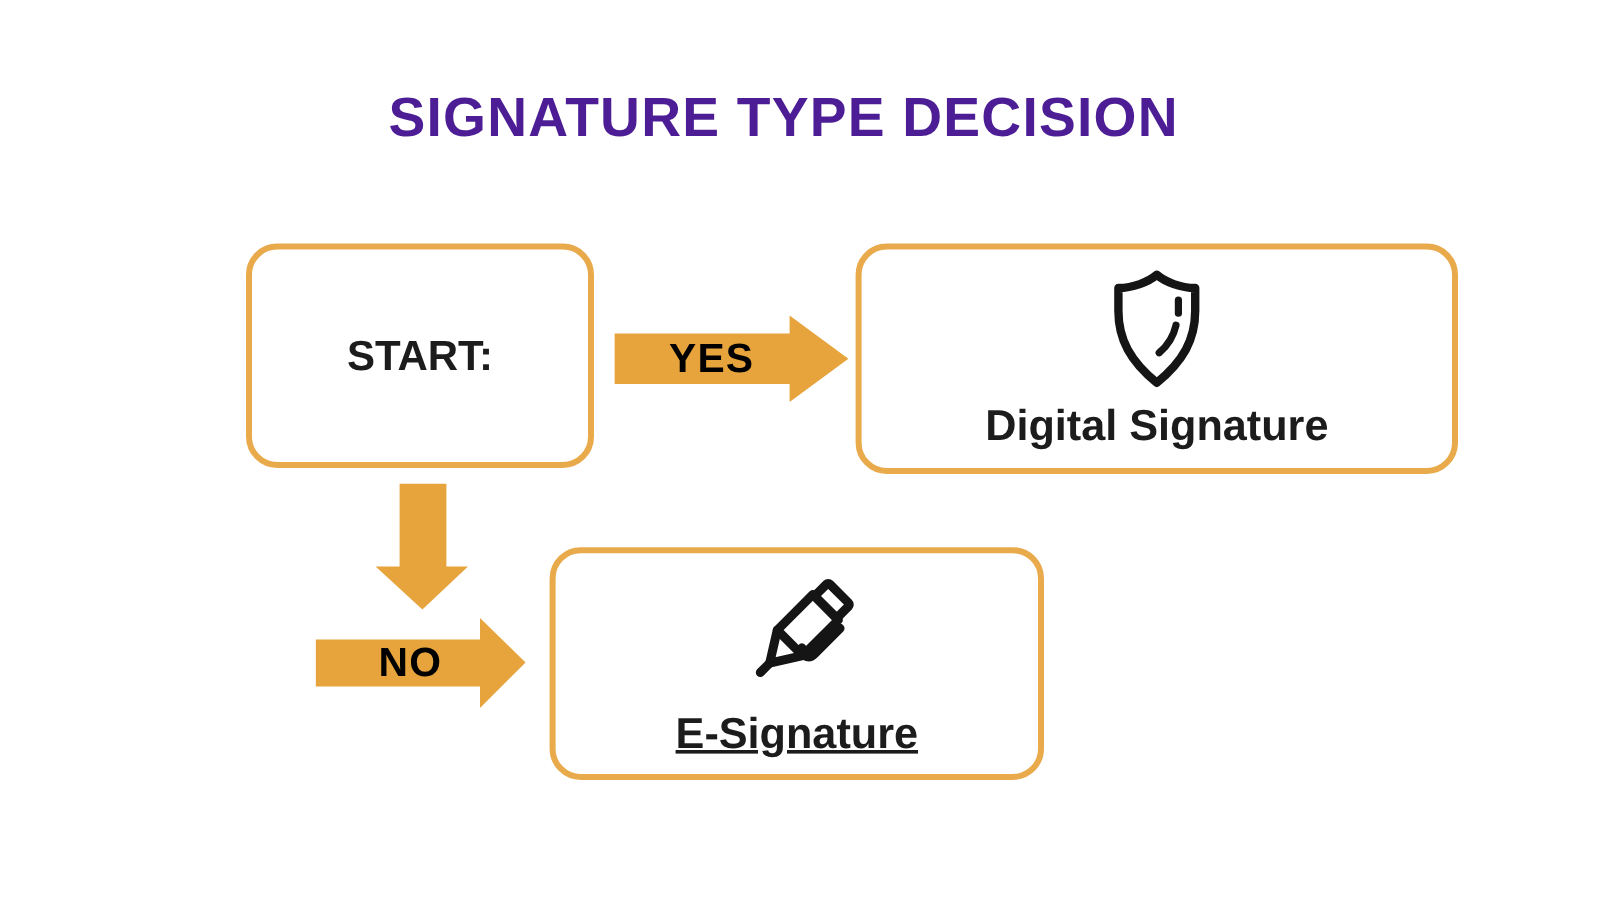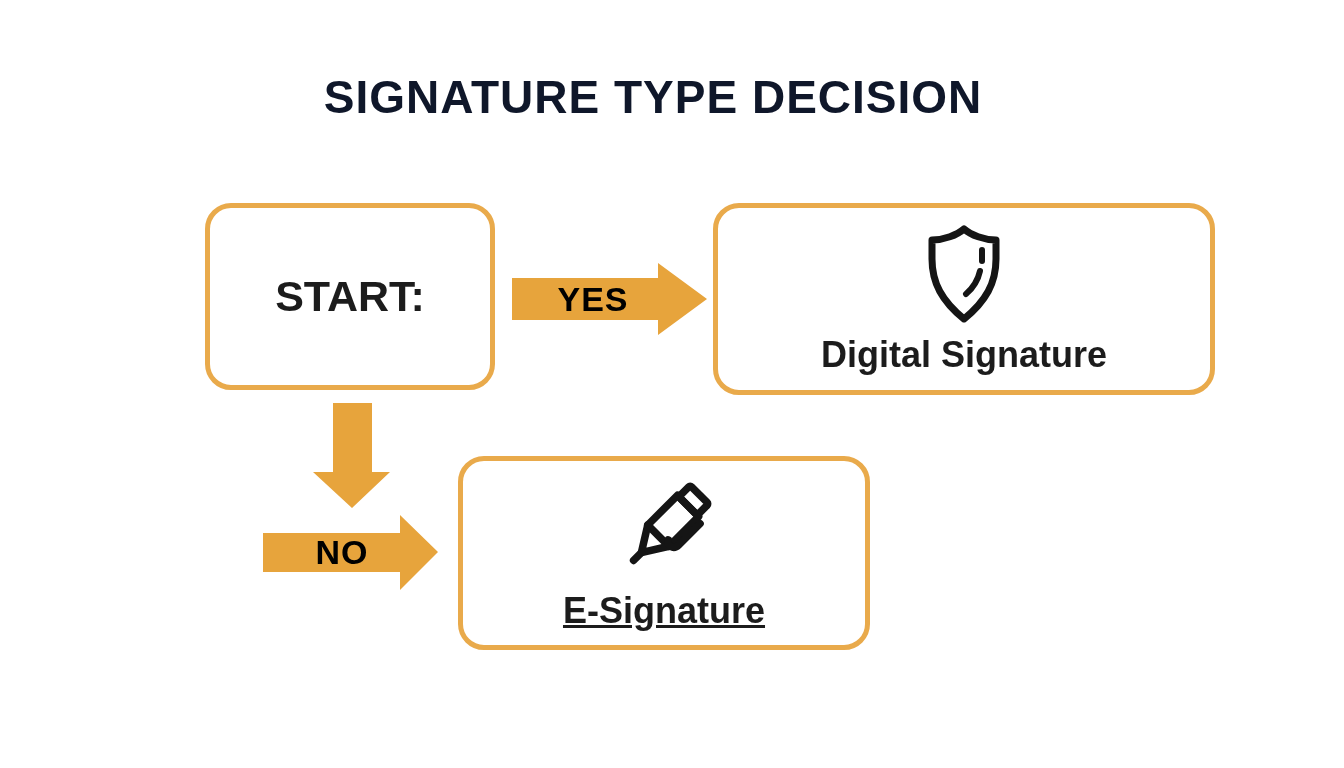--- a/index.html
+++ b/index.html
@@ -19,39 +19,39 @@
   .title {
     position: absolute;
     top: 70px;
     left: 0;
     right: 38px;
     margin: 0;
     text-align: center;
     font-size: 46px;
     font-weight: 800;
     letter-spacing: 1px;
-    color: #0f172a;
+    color: #4c1d95;
     white-space: nowrap;
   }
   .node {
     position: absolute;
     box-sizing: border-box;
     background: #ffffff;
     border: 5px solid #e9aa4b;
     border-radius: 26px;
     display: flex;
     flex-direction: column;
     align-items: center;
     justify-content: center;
   }
   .node--start  { left: 205px; top: 203px; width: 290px; height: 187px; }
   .node--digital{ left: 713px; top: 203px; width: 502px; height: 192px; gap: 7px; }
   .node--esign  { left: 458px; top: 456px; width: 412px; height: 194px; gap: 4px; text-decoration: underline; }
   .node-question {
-    font-size: 43px;
+    font-size: 35px;
     font-weight: 700;
     line-height: 47px;
     text-align: center;
     max-width: 250px;
   }
   .node-label {
     font-size: 36px;
     font-weight: 700;
     line-height: 42px;
     text-align: center;

